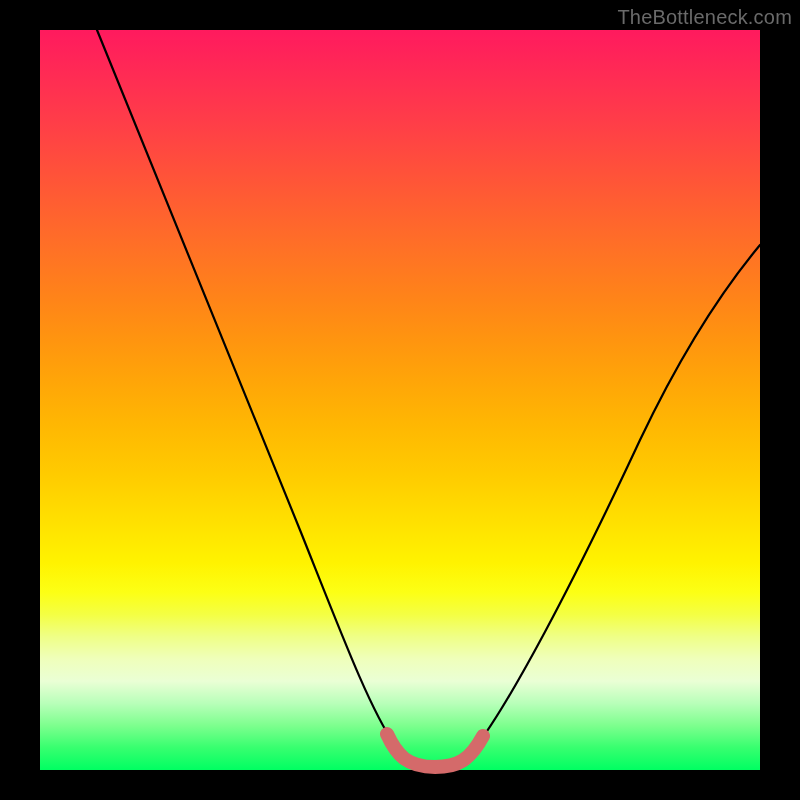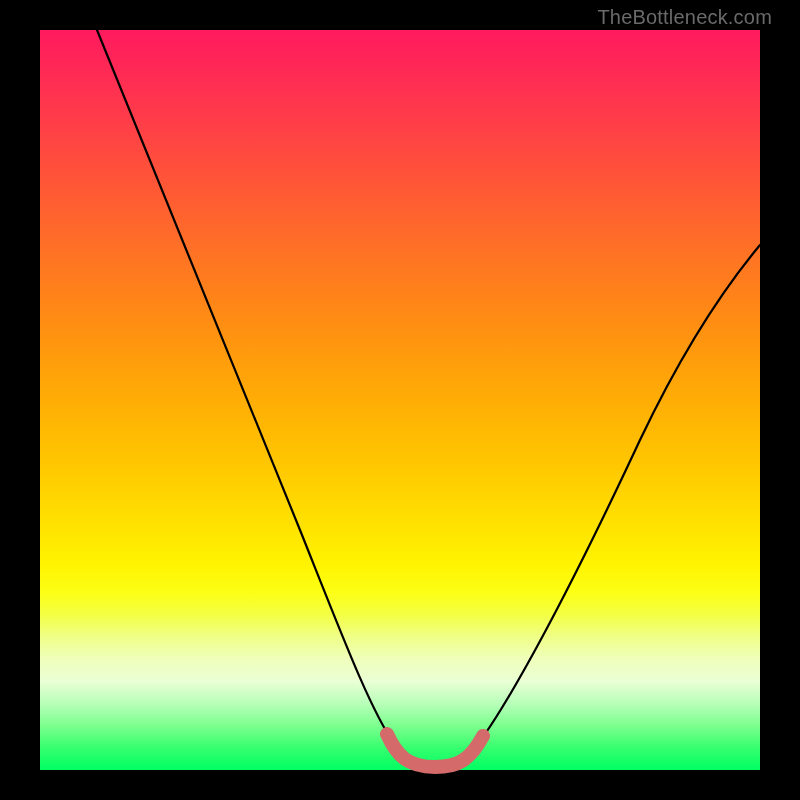--- a/index.html
+++ b/index.html
@@ -53,21 +53,21 @@
     position: absolute;
     left: 0;
     top: 0;
     width: 720px;
     height: 740px;
     overflow: visible;
   }
   .watermark {
     position: absolute;
     top: 6px;
-    right: 28px;
+    right: 8px;
     color: #6a6a6a;
     font-size: 20px;
     font-weight: 500;
     letter-spacing: 0.2px;
     user-select: none;
   }
 </style>
 </head>
 <body>
 

